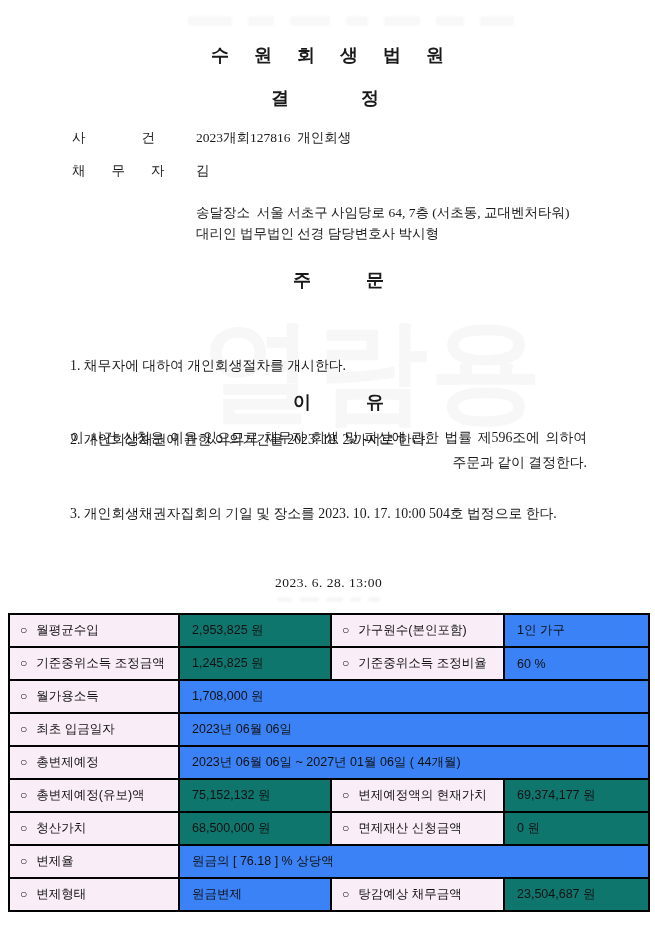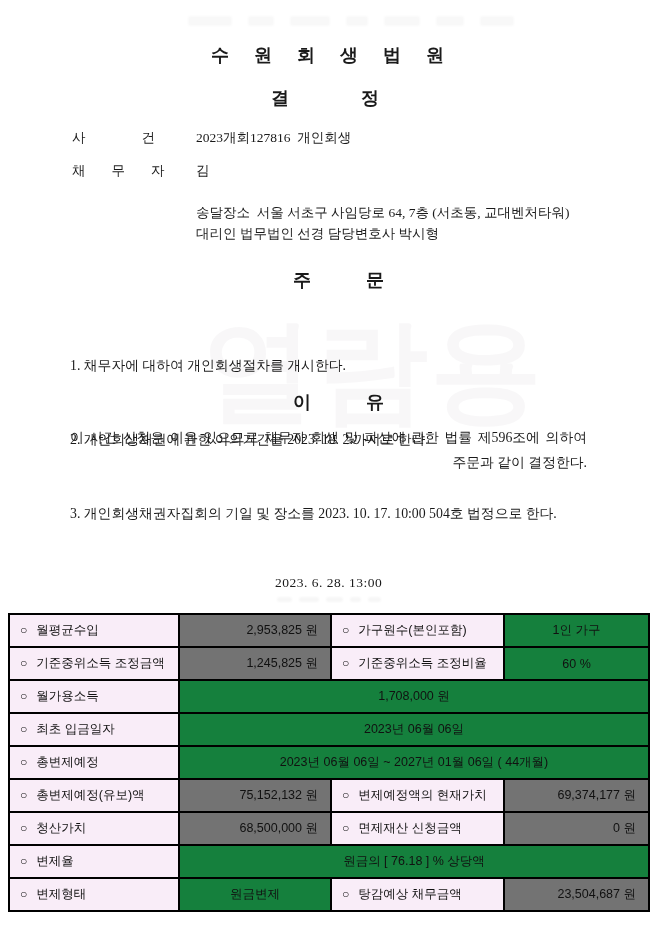--- a/index.html
+++ b/index.html
@@ -65,22 +65,22 @@
     position:absolute;top:613px;left:8px;
     width:640px;border-collapse:collapse;table-layout:fixed;
     font-family:"Liberation Sans","DejaVu Sans",sans-serif;
     font-size:12.5px;color:#111;
   }
   .summary-table td{
     border:2px solid #000;height:31px;
     padding:0 12px;vertical-align:middle;overflow:hidden;white-space:pre;
   }
   .summary-table td.lbl{background:#f9edf8;padding-left:10px;margin-left:12px;}
-  .summary-table td.val-r{text-align:right;background:#737373;}
-  .summary-table td.val-l{text-align:center;background:#15803d;}
+  .summary-table td.val-r{text-align:left;background:#0f766e;}
+  .summary-table td.val-l{text-align:left;background:#3b82f6;}
   .bullet{display:inline-block;margin-right:9px;font-size:12px;transform:translateY(-0.5px);}
 </style>
 </head>
 <body>
 
 <div class="page">
 
   <div class="ghost-row">
     <div class="blob b1"></div>
       <div class="blob b2"></div>

